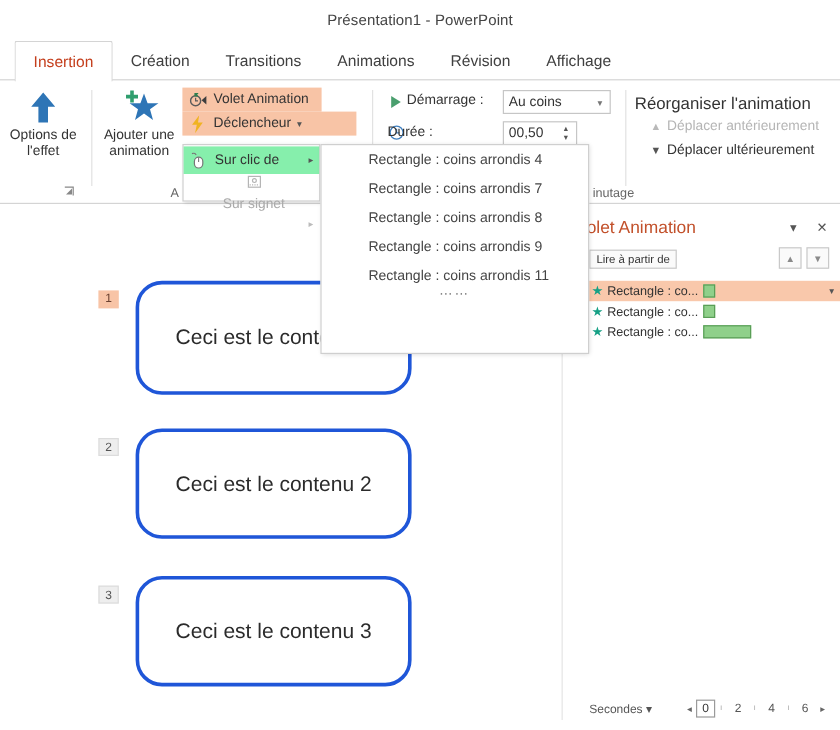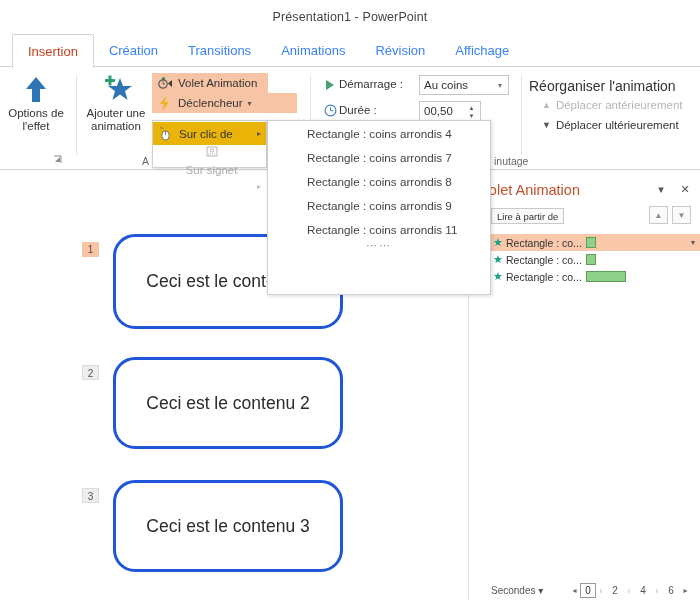--- a/index.html
+++ b/index.html
@@ -31,21 +31,21 @@
   
   .tabstrip {
     position: absolute; left: 0; top: 34px; width: 700px; height: 33px;
     background: #ffffff;
     display: flex; align-items: stretch;
     padding-left: 12px;
   }
   .tab {
     display: flex; align-items: center; justify-content: center;
     padding: 0 15px;
-    font-size: 13px; color: #3b82f6;
+    font-size: 13px; color: #404040;
     cursor: default;
   }
   .tab.active {
     color: #c43e1c;
     border-left: 1px solid #d4d4d4;
     border-right: 1px solid #d4d4d4;
     border-top: 1px solid #d4d4d4;
     border-radius: 2px 2px 0 0;
     background: #ffffff;
     margin-bottom: -1px;
@@ -125,21 +125,21 @@
     width: 115px; height: 48px;
     background: #ffffff; border: 1px solid #cfcfcf;
     box-shadow: 1px 1px 3px rgba(0,0,0,.14);
     z-index: 40;
     padding: 1px 0;
   }
   .tm-item {
     height: 23px; display: flex; align-items: center; gap: 6px;
     padding-left: 4px; font-size: 11.5px; color: #333333;
   }
-  .tm-item.sel { background: #eab308; }
+  .tm-item.sel { background: #86efac; }
   .tm-item.dis { color: #aaaaaa; flex-direction: column; }
   .tm-item .sub { margin-left: auto; margin-right: 5px; font-size: 8px; color: #555; }
   .tm-item.dis .sub { color: #bbb; }
   .tm-ico {
     width: 16px; height: 15px; display: flex; align-items: center; justify-content: center;
   }
 
   
   .shape-menu {
     position: absolute; left: 267px; top: 120px;
@@ -355,21 +355,21 @@
         <span class="val">Au coins</span>
         <span class="arrow">▾</span>
       </div>
 
       <span class="tm-ico" style="position:absolute; left:8px; top:36px;">
         <svg width="13" height="13" viewBox="0 0 13 13">
           <circle cx="6.5" cy="6.5" r="5.4" fill="none" stroke="#3f7fbf" stroke-width="1.1"></circle>
           <path d="M6.5 3.3 V6.7 H9" stroke="#3f7fbf" stroke-width="1" fill="none"></path>
         </svg>
       </span>
-      <div class="field-label" style="left:25px; top:37px;">Durée :</div>
+      <div class="field-label" style="left:9px; top:37px;">Durée :</div>
       <div class="combo" style="left:105px; top:34px; width:62px;">
         <span class="val">00,50</span>
         <span class="spin">
           <span>▴</span>
           <span>▾</span>
         </span>
       </div>
 
       <div class="group-label" style="left:180px;">inutage</div>
     </div>

